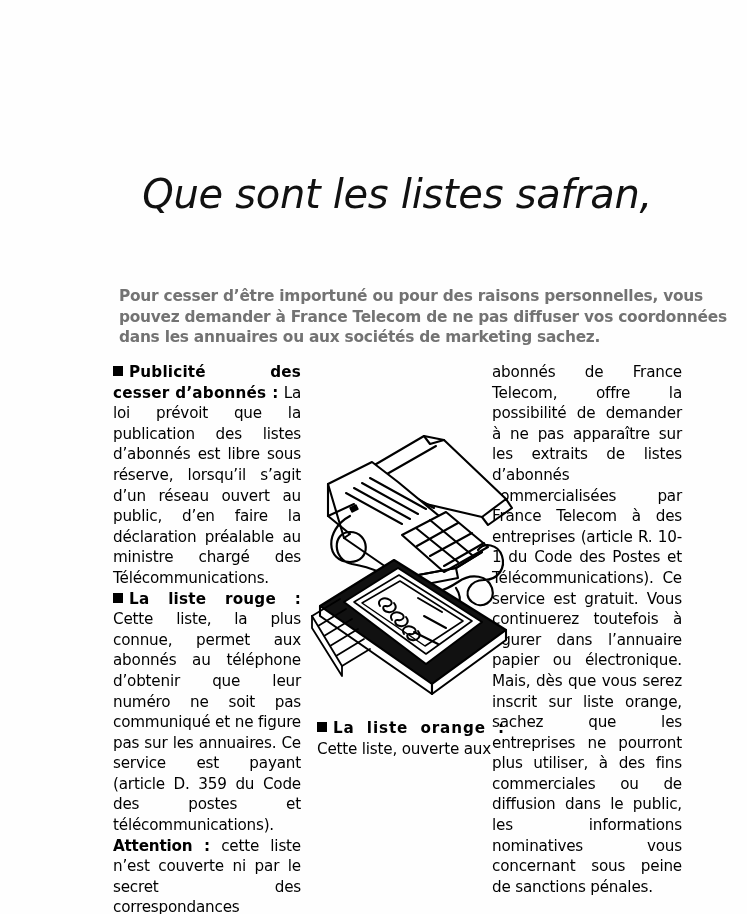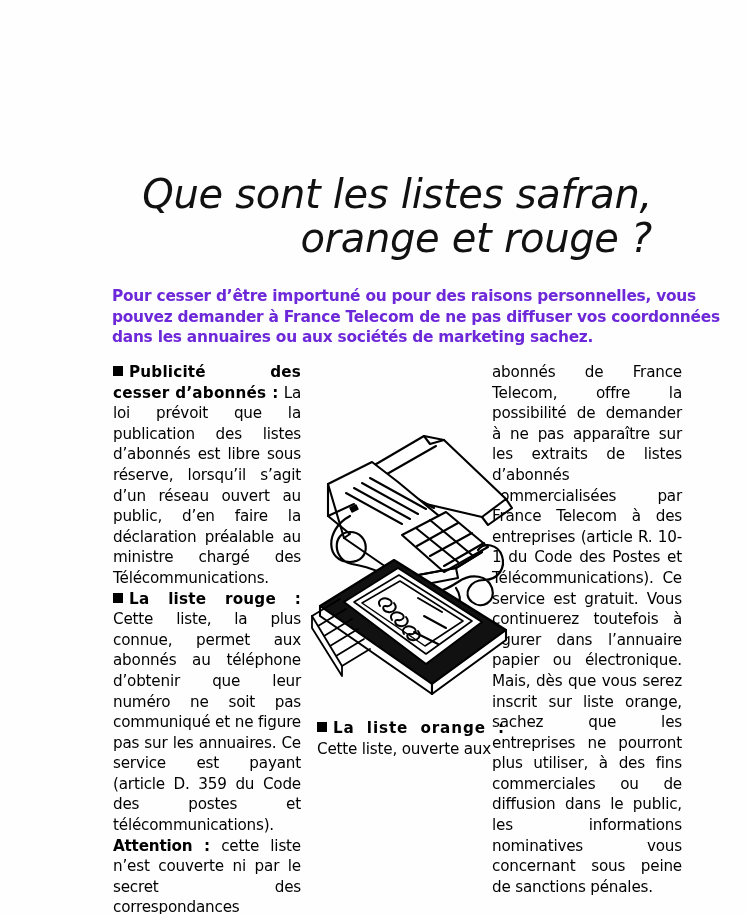--- a/index.html
+++ b/index.html
@@ -40,29 +40,29 @@
     font-size: 40px;
     line-height: 44px;
     letter-spacing: -0.3px;
     color: #111;
     white-space: nowrap;
   }
 
   
   .intro {
     position: absolute;
-    left: 112px;
+    left: 119px;
     top: 286px;
     width: 600px;
     font-size: 15.4px;
     font-weight: bold;
     line-height: 20.5px;
     text-align: justify;
     letter-spacing: -0.25px;
-    color: #6d28d9;
+    color: #737373;
   }
   .intro > span { display: block; white-space: nowrap; }
 
   
   .col {
     position: absolute;
     font-size: 15.2px;
     line-height: 20.6px;
     text-align: justify;
     color: #000;
@@ -102,21 +102,20 @@
   }
   .illustration svg { display: block; width: 100%; height: 100%; }
 </style>
 </head>
 <body>
 
 <div class="page">
 
   <div class="title-block">
     <div class="title-line">Que sont les listes safran,</div>
-    <div class="title-line">orange et rouge ?</div>
   </div>
 
   <div class="intro">
     <span>Pour cesser d’être importuné ou pour des raisons personnelles, vous</span>
     <span>pouvez demander à France Telecom de ne pas diffuser vos coordonnées</span>
     <span>dans les annuaires ou aux sociétés de marketing sachez.</span>
   </div>
 
   <div class="col col-1">
     <p class="para">

